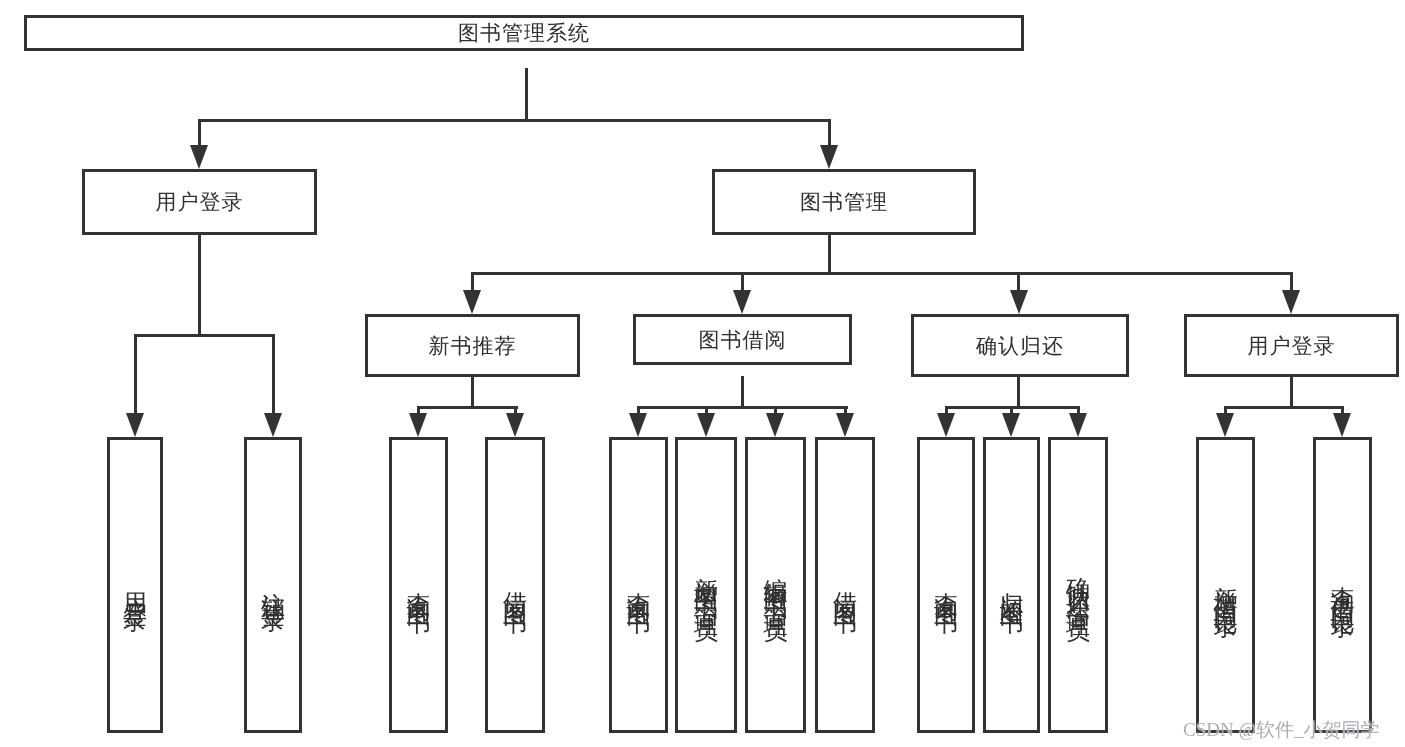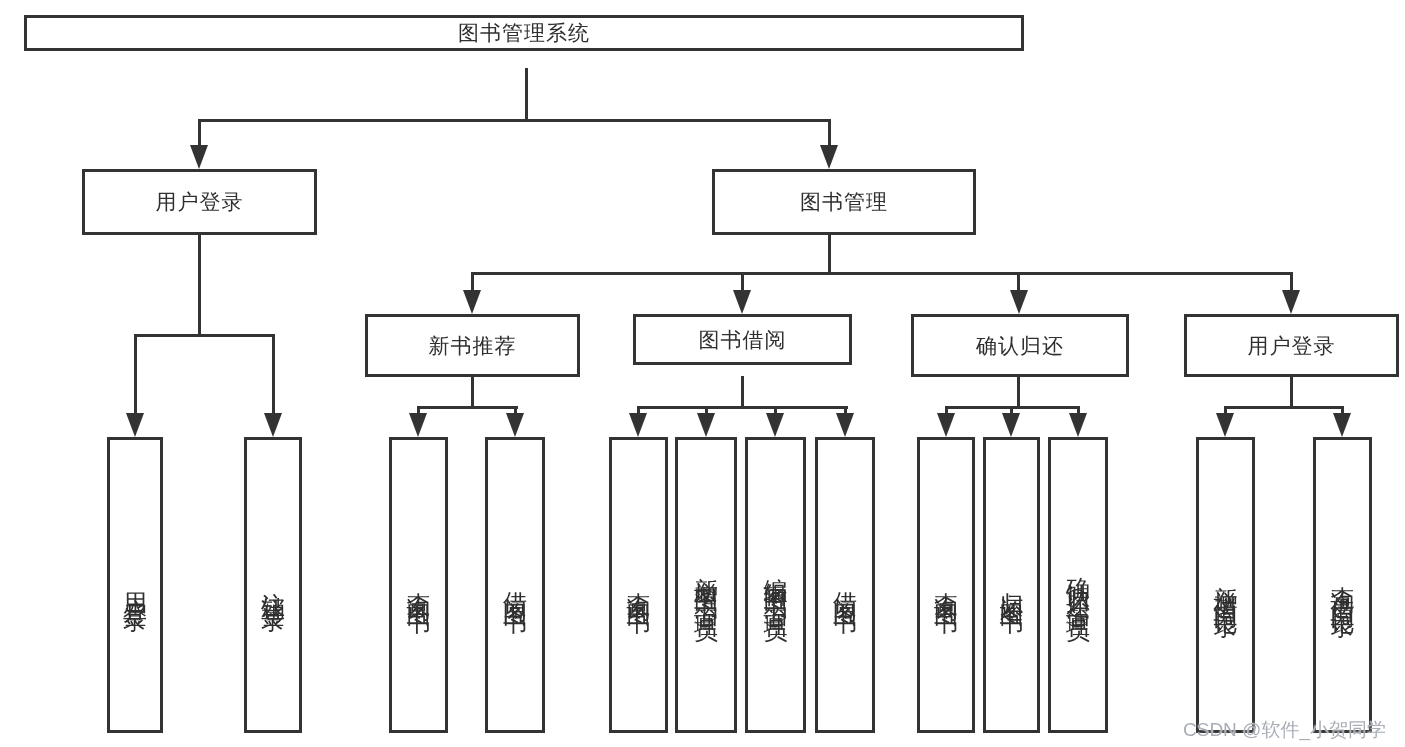--- a/index.html
+++ b/index.html
@@ -37,20 +37,21 @@
     border-top:24px solid #333333;
   }
   .watermark{
     position:absolute;
     left:1183px;top:717px;
     font-size:19px;
     color:#a9aeb6;
     text-shadow:0 0 2px #ffffff;
     white-space:nowrap;
     z-index:10;
+    font-family:Liberation Serif, serif;
   }
 </style>
 </head>
 <body>
 
 <div class="canvas">
 
   <div class="box hlabel" style="left:24px;top:15px;width:1000px;height:36px">图书管理系统</div>
 
   <div class="vline" style="left:525px;top:68px;height:52px"></div>

